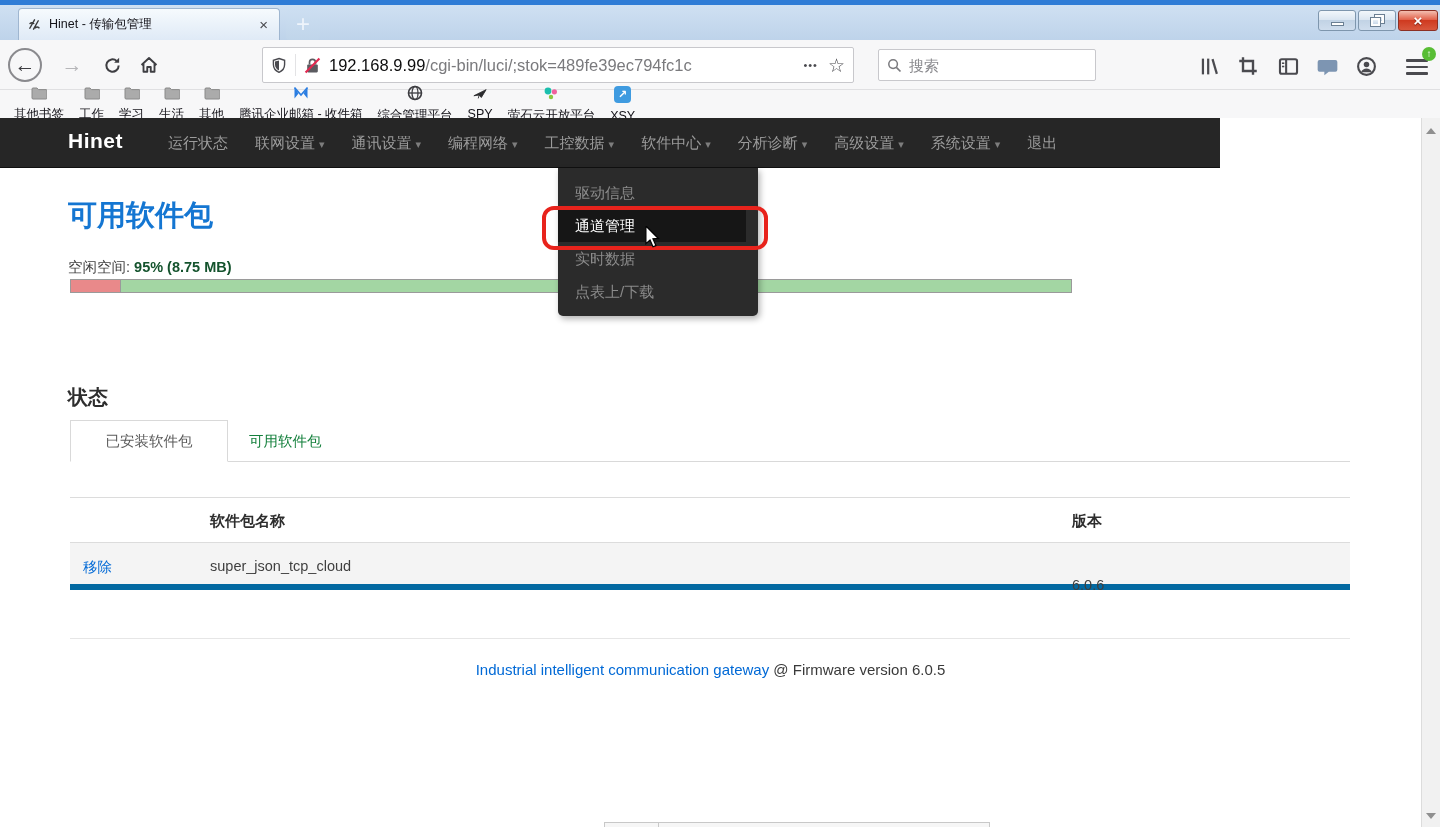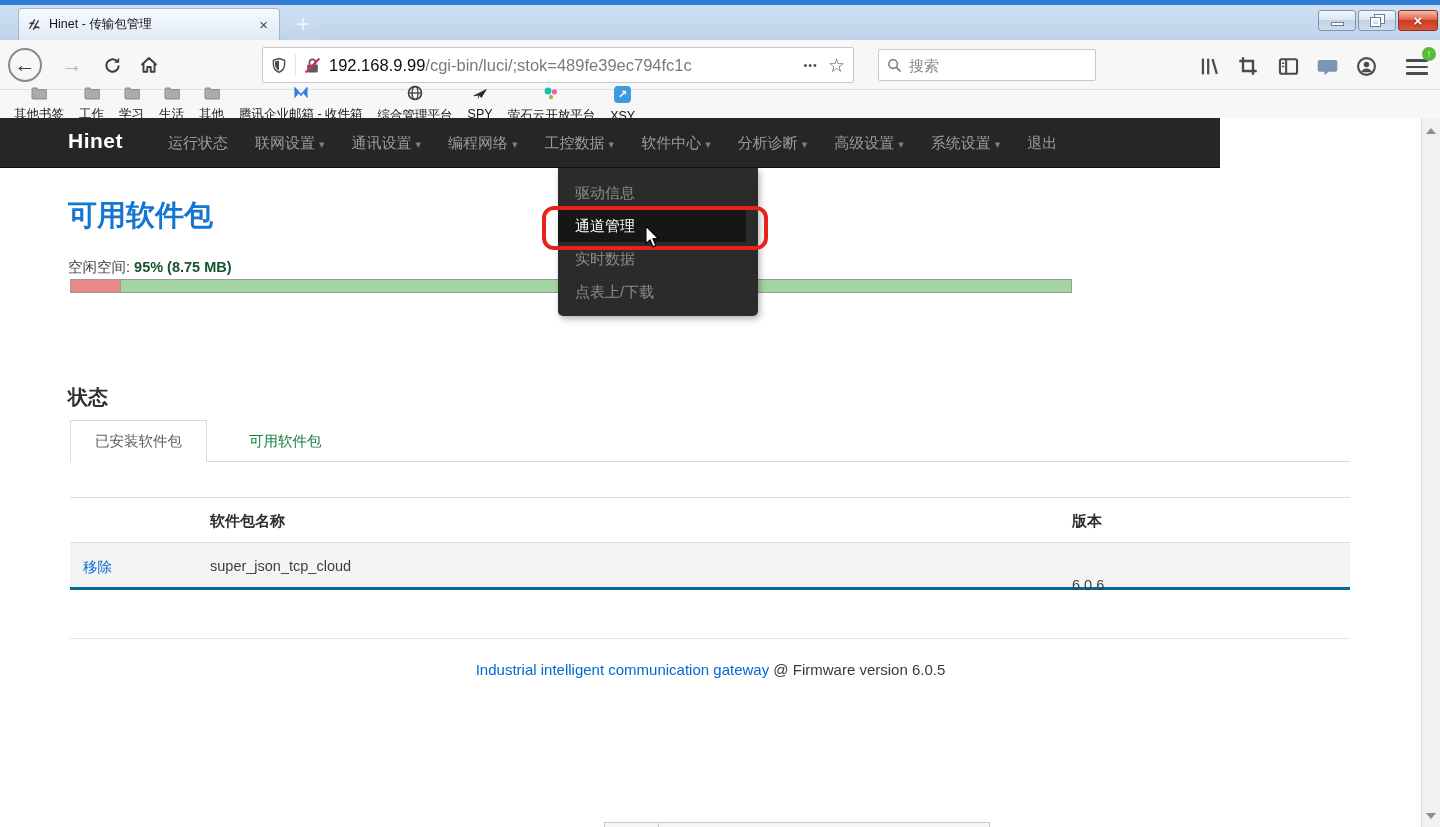--- a/index.html
+++ b/index.html
@@ -91,31 +91,31 @@
   
   #page-title { left:68px; top:196px; font-size:29px; font-weight:bold; color:#1476d2; }
   #free-space { left:68px; top:258px; font-size:14.5px; color:#3f3f3f; }
   #free-space b { color:#14532d; }
   #progressbar { left:70px; top:279px; width:1002px; height:14px; border:1px solid #9a9a9a; display:flex; }
   #progress-used { height:100%; background:#e9898a; border-right:1px solid #9a9a9a; }
   #progress-free { height:100%; background:#a3d6a3; flex:1; }
 
   #status-heading { left:68px; top:384px; font-size:20px; font-weight:bold; color:#2e2e2e; }
   #tabs-row { left:70px; top:420px; width:1280px; height:42px; border-bottom:1px solid #d9d9d9; }
-  #ptab-installed { position:absolute; left:0; top:0; width:137px; height:42px; background:#fff;
+  #ptab-installed { position:absolute; left:0; top:0; width:158px; height:42px; background:#fff;
     border:1px solid #d9d9d9; border-bottom:1px solid #fff; display:flex; align-items:center; justify-content:center;
     font-size:14.5px; color:#5b5b5b; }
   #ptab-available { position:absolute; left:155px; top:0; height:42px; display:flex; align-items:center;
     padding:0 24px; font-size:14.5px; color:#15803d; }
 
   #pkg-table { left:70px; top:497px; width:1280px; }
   #pkg-head { border-top:1px solid #dcdcdc; border-bottom:1px solid #dcdcdc; height:46px; position:relative; }
   #pkg-head .col-name { position:absolute; left:140px; top:14px; font-size:15px; font-weight:bold; color:#2e2e2e; }
   #pkg-head .col-ver  { position:absolute; left:1002px; top:14px; font-size:15px; font-weight:bold; color:#2e2e2e;text-align:right; }
-  #pkg-row { height:47px; background:#f4f4f4; position:relative; border-bottom:3px solid #0369a1; }
+  #pkg-row { height:47px; background:#f4f4f4; position:relative; border-bottom:6px solid #0369a1; }
   #pkg-row .act { position:absolute; left:13px; top:15px; font-size:14.5px; color:#0069d6; }
   #pkg-row .nm  { position:absolute; left:140px; top:15px; font-size:14.5px; color:#3f3f3f; }
   #pkg-row .vr  { position:absolute; left:1002px; top:2px; font-size:14.5px; color:#3f3f3f;margin-top:32px; }
 
   #footer-rule { left:70px; top:638px; width:1280px; border-top:1px solid #e6e6e6; }
   #page-footer { left:0; top:661px; width:1421px; text-align:center; font-size:15px; color:#3a3a3a; }
   #page-footer a { color:#0069d6; text-decoration:none; }
 
   
   #scrollbar { left:1421px; top:118px; width:19px; height:709px; background:#f1f1f1; border-left:1px solid #dcdcdc; }

